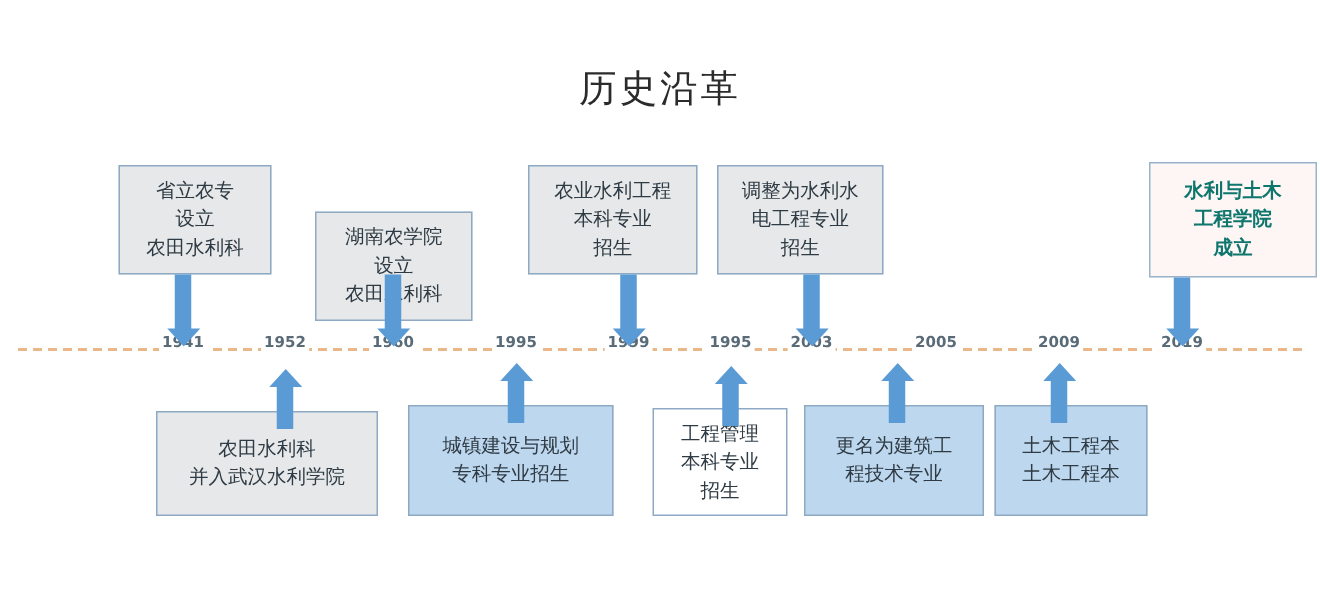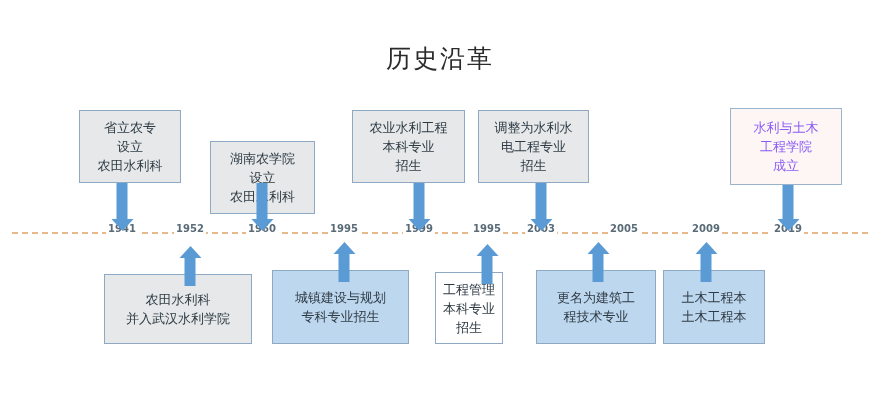--- a/index.html
+++ b/index.html
@@ -70,21 +70,21 @@
     font-family: "DejaVu Sans", "Liberation Sans", sans-serif;
     font-size: 13px;
     line-height: 19px;
     color: #2f3b44;
     padding: 3px 4px;
   }
   .fill-gray  { background: #e6e8ea; }
   .fill-blue  { background: #bdd7ee; }
   .fill-white { background: #ffffff; }
   .fill-pink  { background: #fdf6f5; border-color: #9ab3cc; }
-  .txt-red    { color: #8b5cf6; font-weight: normal; }
+  .txt-red    { color: #0f766e; font-weight: bold; margin-left: 36px; }
 
   .ev-box .lines { width: 100%; }
 
   
   .arrow {
     position: absolute;
     width: 11px;
     transform: translateX(-50%);
     background: #5b9bd5;
   }
@@ -170,21 +170,21 @@
           <div>农田水利科</div>
           <div>并入武汉水利学院</div>
         </div>
       </div>
       <div class="ev-box fill-blue" style="left: 272px; top: 270px; width: 137px; height: 74px;">
         <div class="lines">
           <div>城镇建设与规划</div>
           <div>专科专业招生</div>
         </div>
       </div>
-      <div class="ev-box fill-white" style="left: 435px; top: 272px; width: 68px; height: 72px;">
+      <div class="ev-box fill-white" style="left: 435px; top: 272px; width: 90px; height: 72px;">
         <div class="lines">
           <div>工程管理</div>
           <div>本科专业</div>
           <div>招生</div>
         </div>
       </div>
       <div class="ev-box fill-blue" style="left: 536px; top: 270px; width: 120px; height: 74px;">
         <div class="lines">
           <div>更名为建筑工</div>
           <div>程技术专业</div>

